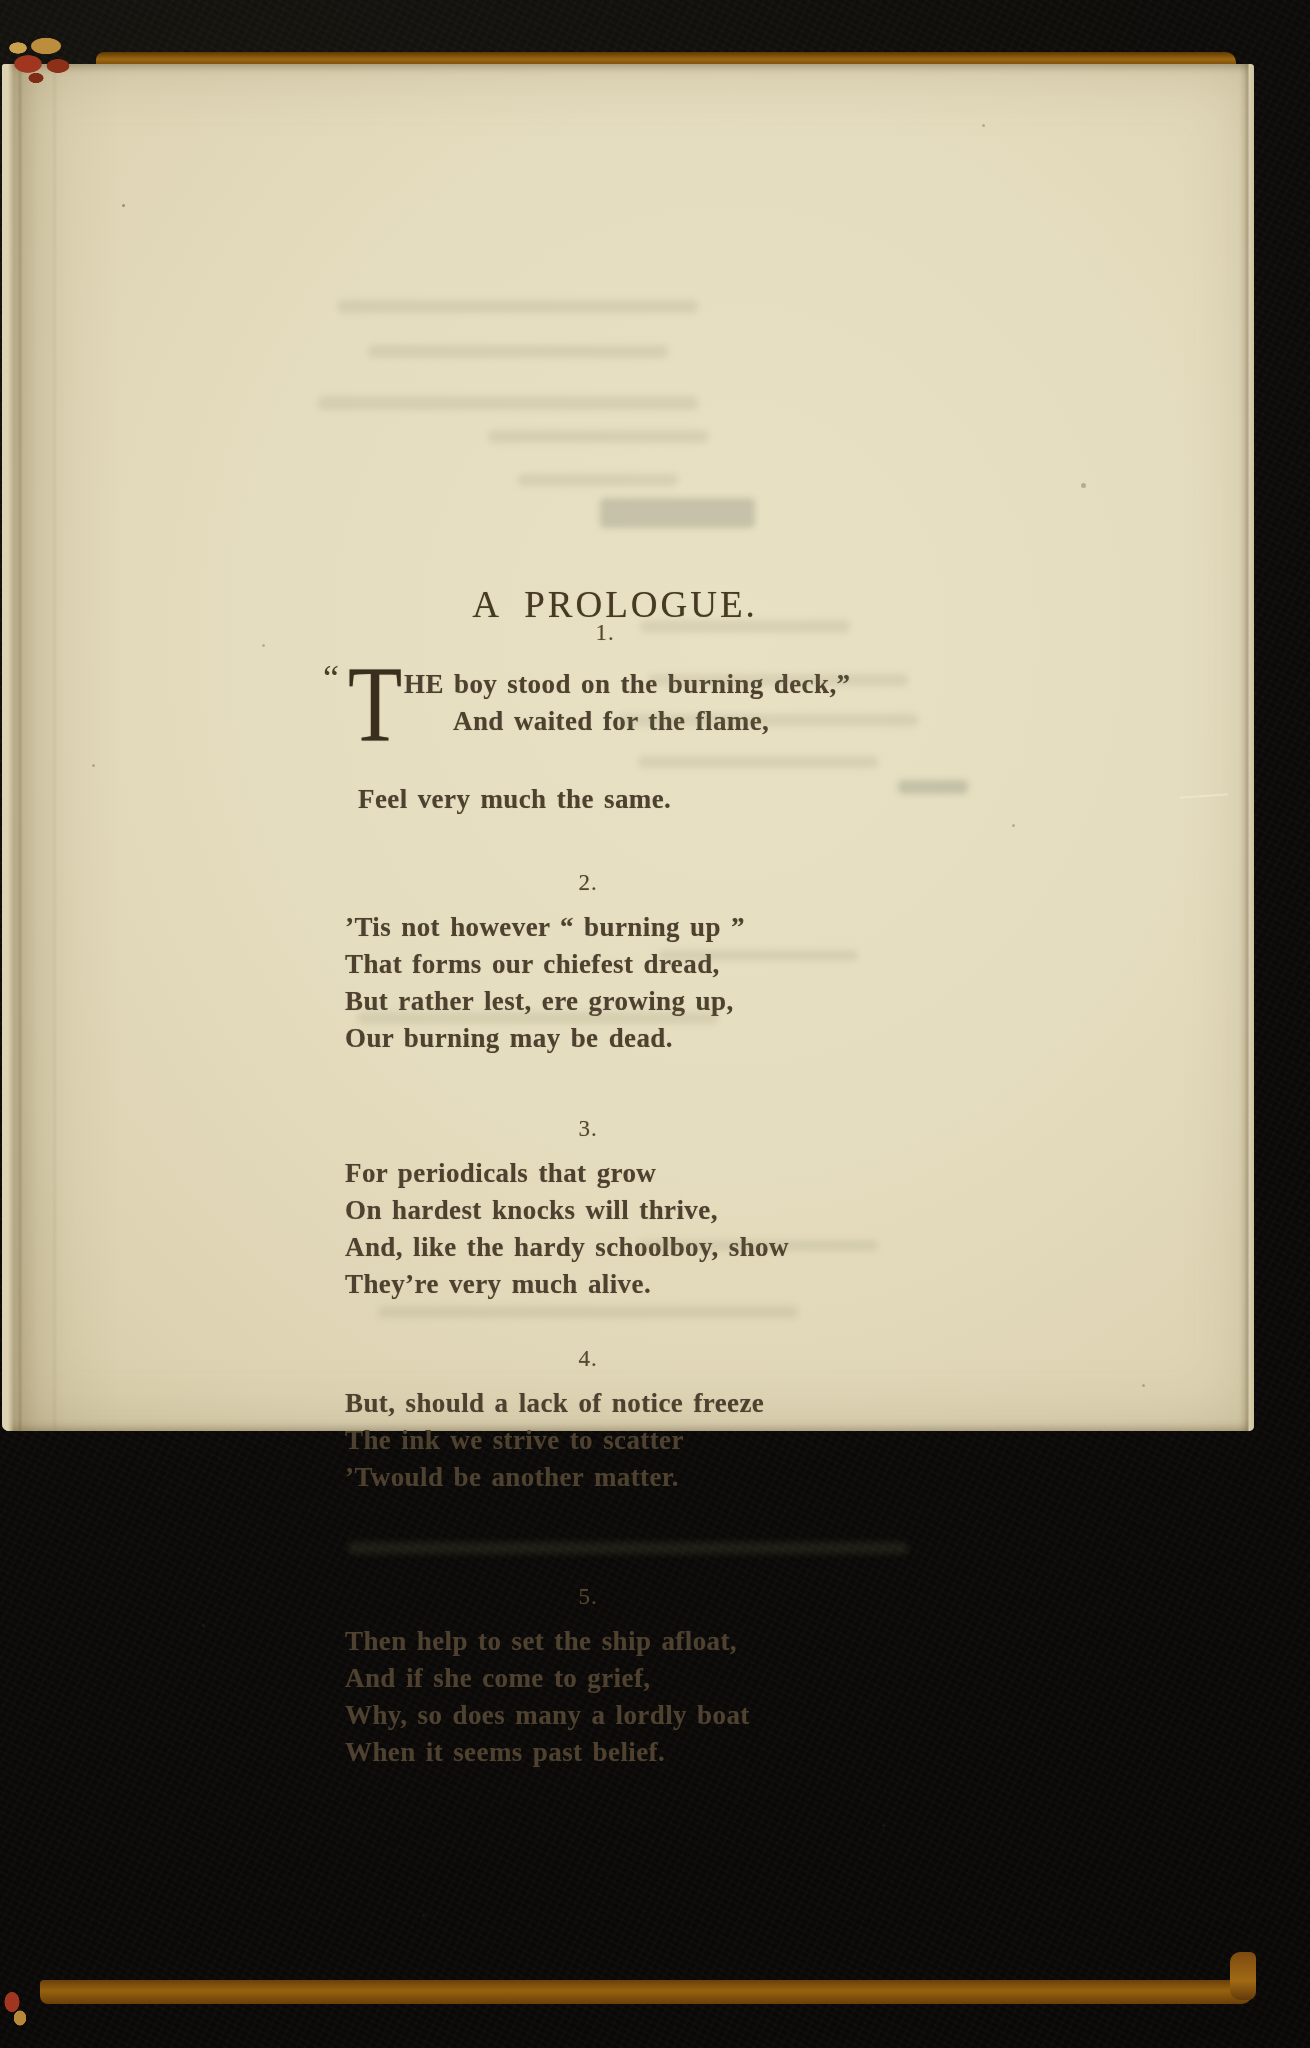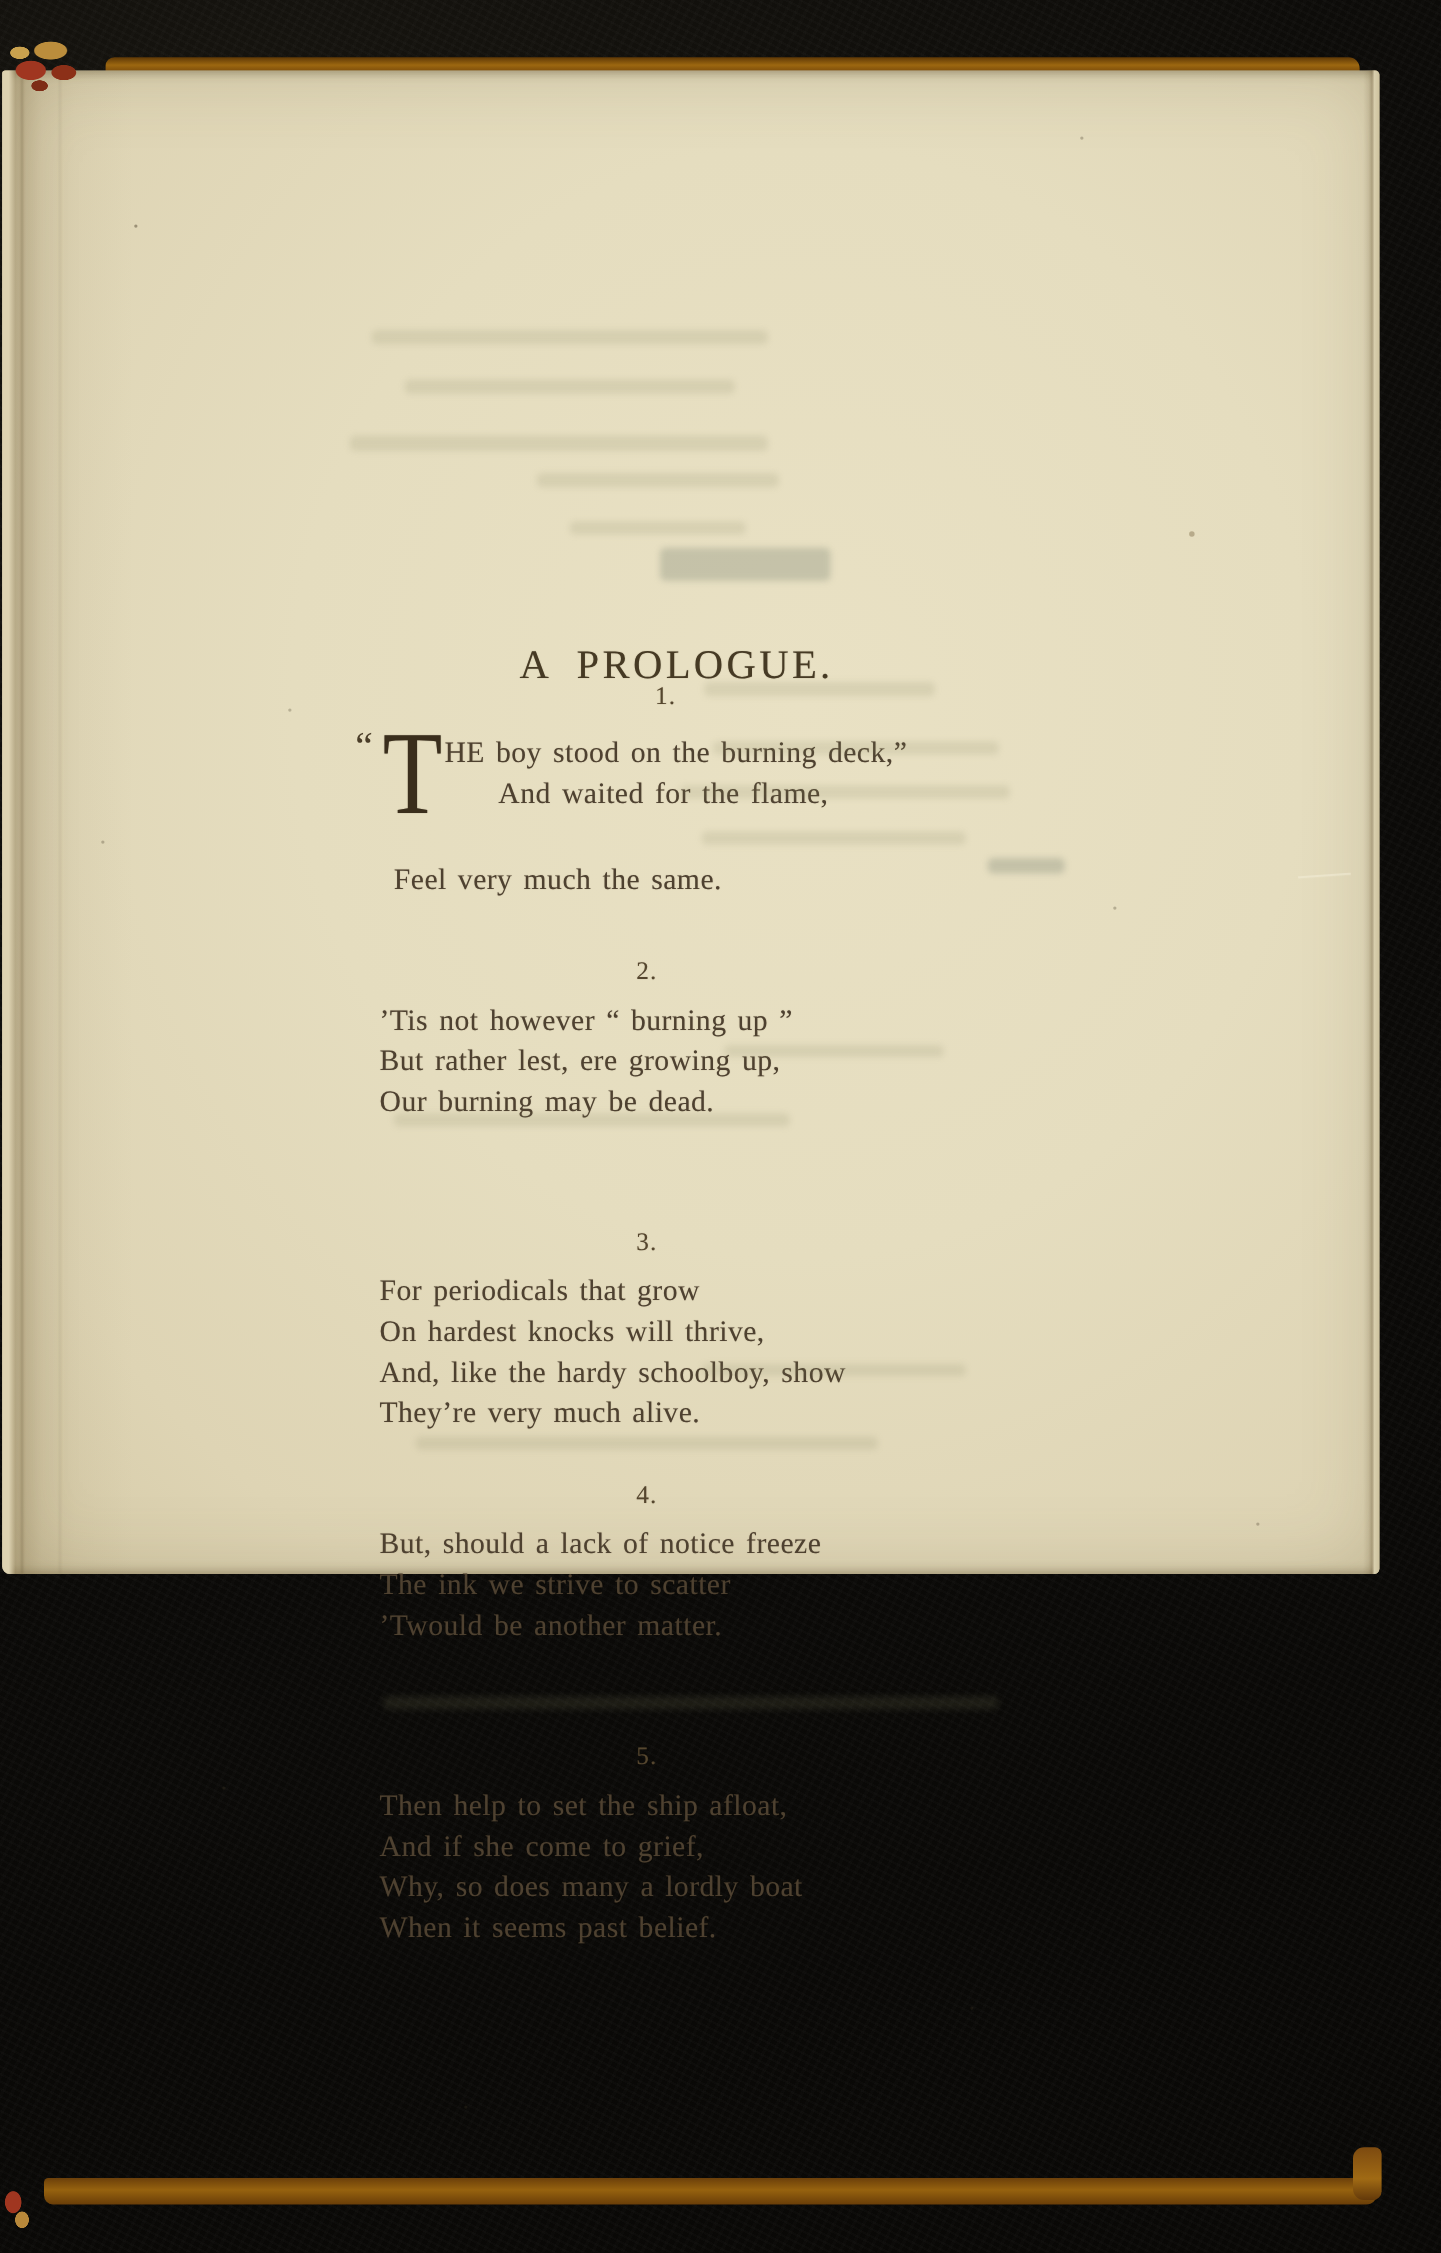--- a/index.html
+++ b/index.html
@@ -58,21 +58,21 @@
     font-size:37px;letter-spacing:3px;word-spacing:12px;color:#463a24;
     text-shadow:0 0 1px rgba(70,58,36,.4);
   }
   .stanza-number{
     position:absolute;font-size:23px;line-height:28px;letter-spacing:1px;
     color:#55462e;text-align:center;text-shadow:0 0 1px rgba(85,70,46,.35);
   }
   .num-1{left:563px;top:555px;width:80px;}
   .line, .stanza .line{
     font-size:27px;line-height:37px;letter-spacing:.4px;word-spacing:3px;
-    color:#4e4130;text-shadow:0 0 1px rgba(86,70,45,.35);white-space:nowrap;
+    color:#4e4130;text-shadow:0 0 1px rgba(86,70,45,.35);white-space:nowrap;font-weight:bold;
   }
   .s1-line{position:absolute;}
   .open-quote{position:absolute;left:321px;top:596px;font-size:36px;line-height:37px;color:#4a3d28;}
   .drop-cap{
     position:absolute;left:346px;top:602px;font-size:108px;line-height:.7;
     color:#3a2e1c;transform:scaleX(.82);transform-origin:left top;
     text-shadow:0 0 1px rgba(58,46,28,.5);
   }
   .stanza{position:absolute;left:343px;width:560px;}
   .stanza .stanza-number{position:static;display:block;width:486px;height:40px;}
@@ -143,20 +143,21 @@
   <div class="stanza-number num-1">1.</div>
   <span class="open-quote">“</span>
   <span class="drop-cap">T</span>
   <div class="line s1-line" style="left:402px;top:602px;">HE boy stood on the burning deck,”</div>
   <div class="line s1-line" style="left:451px;top:639px;">And waited for the flame,</div>
   <div class="line s1-line" style="left:356px;top:717px;">Feel very much the same.</div>
 
   <section class="stanza" style="top:805px;">
     <div class="stanza-number">2.</div>
     <div class="line">’Tis not however “ burning up ”</div>
+    <div class="line">That forms our chiefest dread,</div>
     <div class="line">But rather lest, ere growing up,</div>
     <div class="line">Our burning may be dead.</div>
   </section>
 
   <section class="stanza" style="top:1051px;">
     <div class="stanza-number">3.</div>
     <div class="line">For periodicals that grow</div>
     <div class="line">On hardest knocks will thrive,</div>
     <div class="line">And, like the hardy schoolboy, show</div>
     <div class="line">They’re very much alive.</div>

